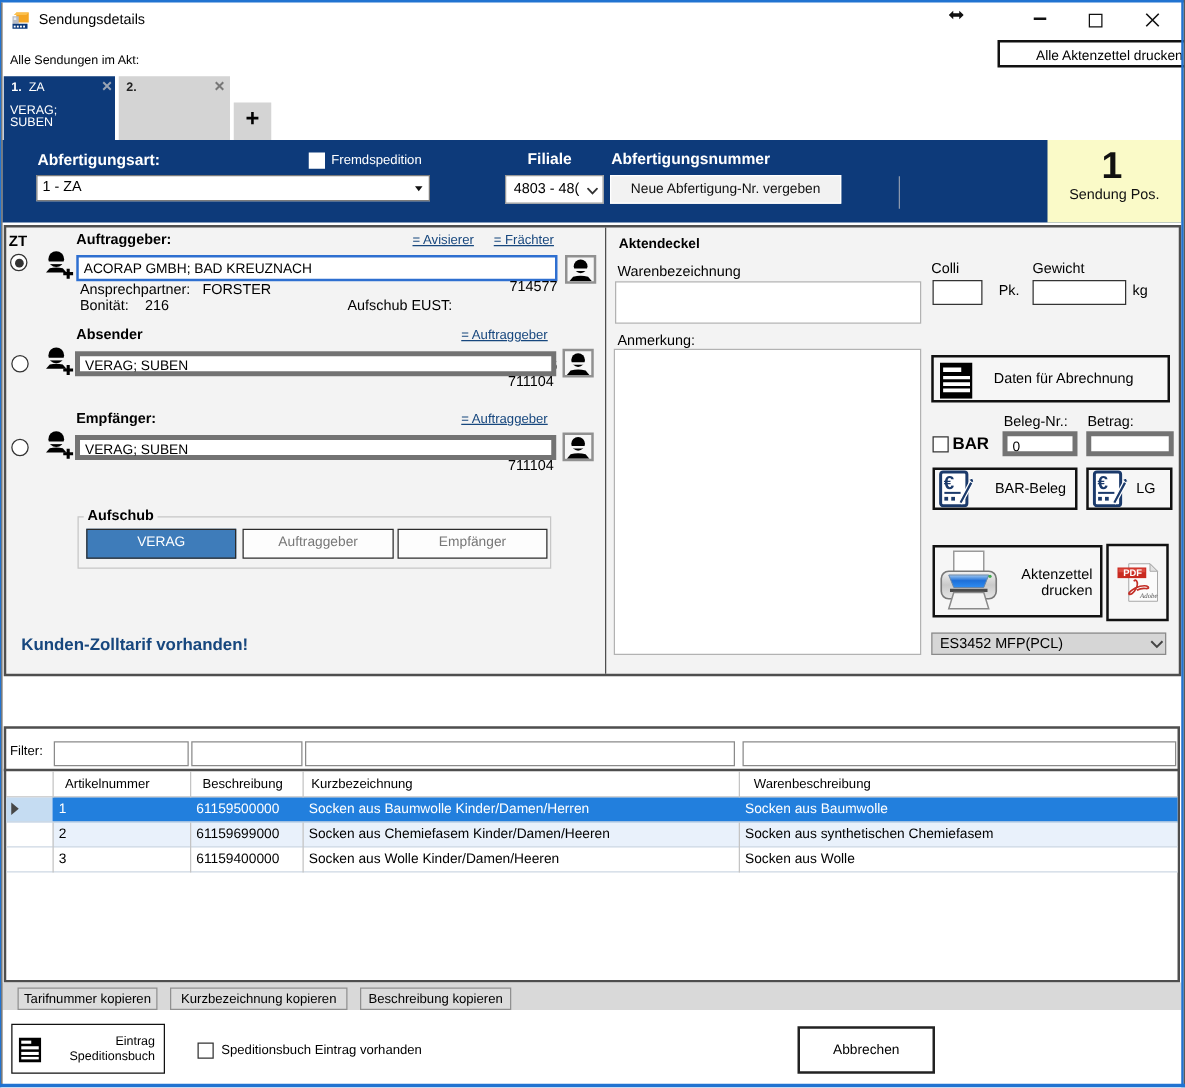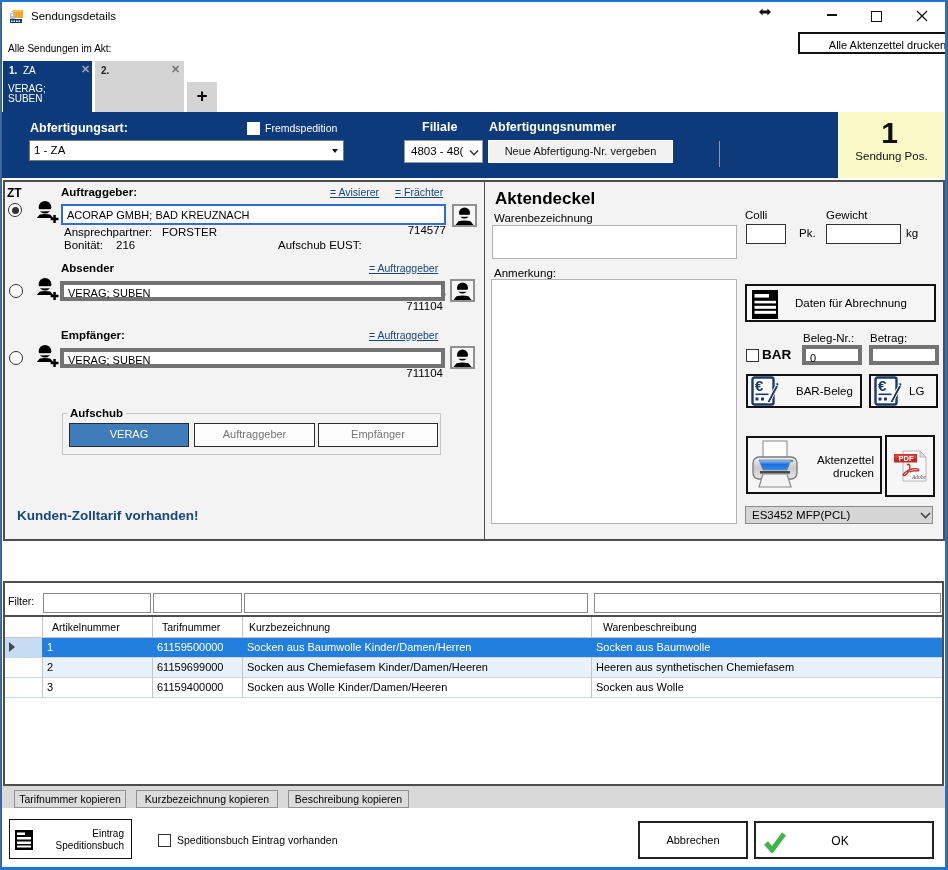--- a/index.html
+++ b/index.html
@@ -163,21 +163,21 @@
 
 <div class="abs" style="left:62px;top:413px;width:379px;height:42px;border:1px solid #c6c6c6;">
   <div class="abs b" style="left:4px;top:-7px;background:#f3f3f3;padding:0 3px;font-size:11.5px;">Aufschub</div>
   <div class="abs" style="left:6px;top:9px;width:120px;height:24px;background:#3e7cba;border:1px solid #2b2b2b;color:#fff;text-align:center;font-size:11px;line-height:21px;">VERAG</div>
   <div class="abs" style="left:131px;top:9px;width:121px;height:24px;background:#fdfdfd;border:1px solid #2b2b2b;color:#777;text-align:center;font-size:11px;line-height:21px;">Auftraggeber</div>
   <div class="abs" style="left:255px;top:9px;width:120px;height:24px;background:#fdfdfd;border:1px solid #2b2b2b;color:#777;text-align:center;font-size:11px;line-height:21px;">Empfänger</div>
 </div>
 
 <div class="abs b" style="left:17px;top:508px;font-size:13.5px;color:#17477e;">Kunden-Zolltarif vorhanden!</div>
 
-<div class="abs b" style="left:495px;top:189px;font-size:17px;text-align:center;">Aktendeckel</div>
+<div class="abs b" style="left:495px;top:189px;font-size:11px;text-align:center;">Aktendeckel</div>
 <div class="abs lbl" style="left:494px;top:212px;">Warenbezeichnung</div>
 <div class="abs" style="left:492px;top:225px;width:245px;height:34px;background:#fff;border:1px solid #b2b2b2;"></div>
 <div class="abs lbl" style="left:745px;top:209px;">Colli</div>
 <div class="abs" style="left:746px;top:224px;width:40px;height:20px;background:#fff;border:1px solid #333;"></div>
 <div class="abs lbl" style="left:799px;top:227px;">Pk.</div>
 <div class="abs lbl" style="left:826px;top:209px;">Gewicht</div>
 <div class="abs" style="left:826px;top:224px;width:75px;height:20px;background:#fff;border:1px solid #333;"></div>
 <div class="abs lbl" style="left:906px;top:227px;">kg</div>
 <div class="abs lbl" style="left:494px;top:267px;">Anmerkung:</div>
 <div class="abs" style="left:491px;top:279px;width:246px;height:245px;background:#fff;border:1px solid #b2b2b2;"></div>
@@ -266,21 +266,21 @@
 
 <div class="abs" style="left:3px;top:581px;width:941px;height:205px;background:#fff;border:2px solid #4e4e4e;"></div>
 <div class="abs" style="left:8px;top:595px;font-size:10.5px;">Filter:</div>
 <div class="abs" style="left:43px;top:593px;width:108px;height:20px;background:#fff;border:1px solid #8a8a8a;"></div>
 <div class="abs" style="left:153px;top:593px;width:89px;height:20px;background:#fff;border:1px solid #8a8a8a;"></div>
 <div class="abs" style="left:244px;top:593px;width:344px;height:20px;background:#fff;border:1px solid #8a8a8a;"></div>
 <div class="abs" style="left:594px;top:593px;width:347px;height:20px;background:#fff;border:1px solid #8a8a8a;"></div>
 <div class="abs" style="left:3px;top:615px;width:941px;height:2px;background:#4e4e4e;"></div>
 
 <div class="abs" style="left:52px;top:621px;font-size:10.5px;">Artikelnummer</div>
-<div class="abs" style="left:162px;top:621px;font-size:10.5px;">Tarifnummer</div>
+<div class="abs" style="left:162px;top:621px;font-size:10.5px;">Beschreibung</div>
 <div class="abs" style="left:249px;top:621px;font-size:10.5px;">Kurzbezeichnung</div>
 <div class="abs" style="left:603px;top:621px;font-size:10.5px;">Warenbeschreibung</div>
 
 <div class="abs" style="left:42px;top:617px;width:1px;height:21px;background:#c4c4c4;z-index:5;"></div>
 <div class="abs" style="left:42px;top:658px;width:1px;height:40px;background:#c4c4c4;z-index:5;"></div>
 <div class="abs" style="left:152px;top:617px;width:1px;height:21px;background:#c4c4c4;z-index:5;"></div>
 <div class="abs" style="left:152px;top:658px;width:1px;height:40px;background:#c4c4c4;z-index:5;"></div>
 <div class="abs" style="left:242px;top:617px;width:1px;height:21px;background:#c4c4c4;z-index:5;"></div>
 <div class="abs" style="left:242px;top:658px;width:1px;height:40px;background:#c4c4c4;z-index:5;"></div>
 <div class="abs" style="left:591px;top:617px;width:1px;height:21px;background:#c4c4c4;z-index:5;"></div>
@@ -292,21 +292,21 @@
   <div class="abs" style="left:5px;top:3px;">1</div>
   <div class="abs" style="left:115px;top:3px;">61159500000</div>
   <div class="abs" style="left:205px;top:3px;">Socken aus Baumwolle Kinder/Damen/Herren</div>
   <div class="abs" style="left:554px;top:3px;">Socken aus Baumwolle</div>
 </div>
 <div class="abs" style="left:9px;top:642px;width:0;height:0;border-top:5.5px solid transparent;border-bottom:5.5px solid transparent;border-left:6.5px solid #474747;"></div>
 <div class="abs" style="left:42px;top:658px;width:900px;height:20px;background:#e9f1fb;font-size:11px;">
   <div class="abs" style="left:5px;top:3px;">2</div>
   <div class="abs" style="left:115px;top:3px;">61159699000</div>
   <div class="abs" style="left:205px;top:3px;">Socken aus Chemiefasem Kinder/Damen/Heeren</div>
-  <div class="abs" style="left:554px;top:3px;">Heeren aus synthetischen Chemiefasem</div>
+  <div class="abs" style="left:554px;top:3px;">Socken aus synthetischen Chemiefasem</div>
 </div>
 <div class="abs" style="left:42px;top:678px;width:900px;height:20px;background:#fff;font-size:11px;">
   <div class="abs" style="left:5px;top:3px;">3</div>
   <div class="abs" style="left:115px;top:3px;">61159400000</div>
   <div class="abs" style="left:205px;top:3px;">Socken aus Wolle Kinder/Damen/Heeren</div>
   <div class="abs" style="left:554px;top:3px;">Socken aus Wolle</div>
 </div>
 
 <div class="abs" style="left:5px;top:657px;width:937px;height:1px;background:#cdd7e3;"></div>
 <div class="abs" style="left:5px;top:677px;width:937px;height:1px;background:#cdd7e3;"></div>
@@ -323,20 +323,14 @@
     <rect x="2" y="2.5" width="8" height="2.5" fill="#fff"></rect>
     <rect x="2" y="7" width="14" height="2.5" fill="#fff"></rect>
     <rect x="2" y="11.5" width="14" height="2.5" fill="#fff"></rect>
     <rect x="2" y="15.5" width="14" height="2" fill="#fff"></rect>
   </svg>
   <div class="abs" style="left:0;top:8px;width:114px;text-align:right;font-size:10px;line-height:12px;">Eintrag<br>Speditionsbuch</div>
 </div>
 <div class="abs" style="left:158px;top:834px;width:13px;height:13px;border:1px solid #333;background:#fff;"></div>
 <div class="abs" style="left:177px;top:834px;font-size:10.5px;">Speditionsbuch Eintrag vorhanden</div>
 <div class="abs" style="left:638px;top:821px;width:110px;height:38px;border:2px solid #222;background:#fff;text-align:center;font-size:11px;line-height:35px;">Abbrechen</div>
-<div class="abs" style="left:754px;top:821px;width:180px;height:38px;border:2px solid #222;background:#fff;">
-  <svg class="abs" style="left:8px;top:8px;" width="22" height="22" viewBox="0 0 22 22">
-    <path d="M2 12 L8 19 L20 3" stroke="#3db54a" stroke-width="5" fill="none"></path>
-  </svg>
-  <div class="abs" style="left:-4px;top:11px;width:100%;text-align:center;font-size:12px;">OK</div>
-</div>
 
 </div>
 
 </body></html>

